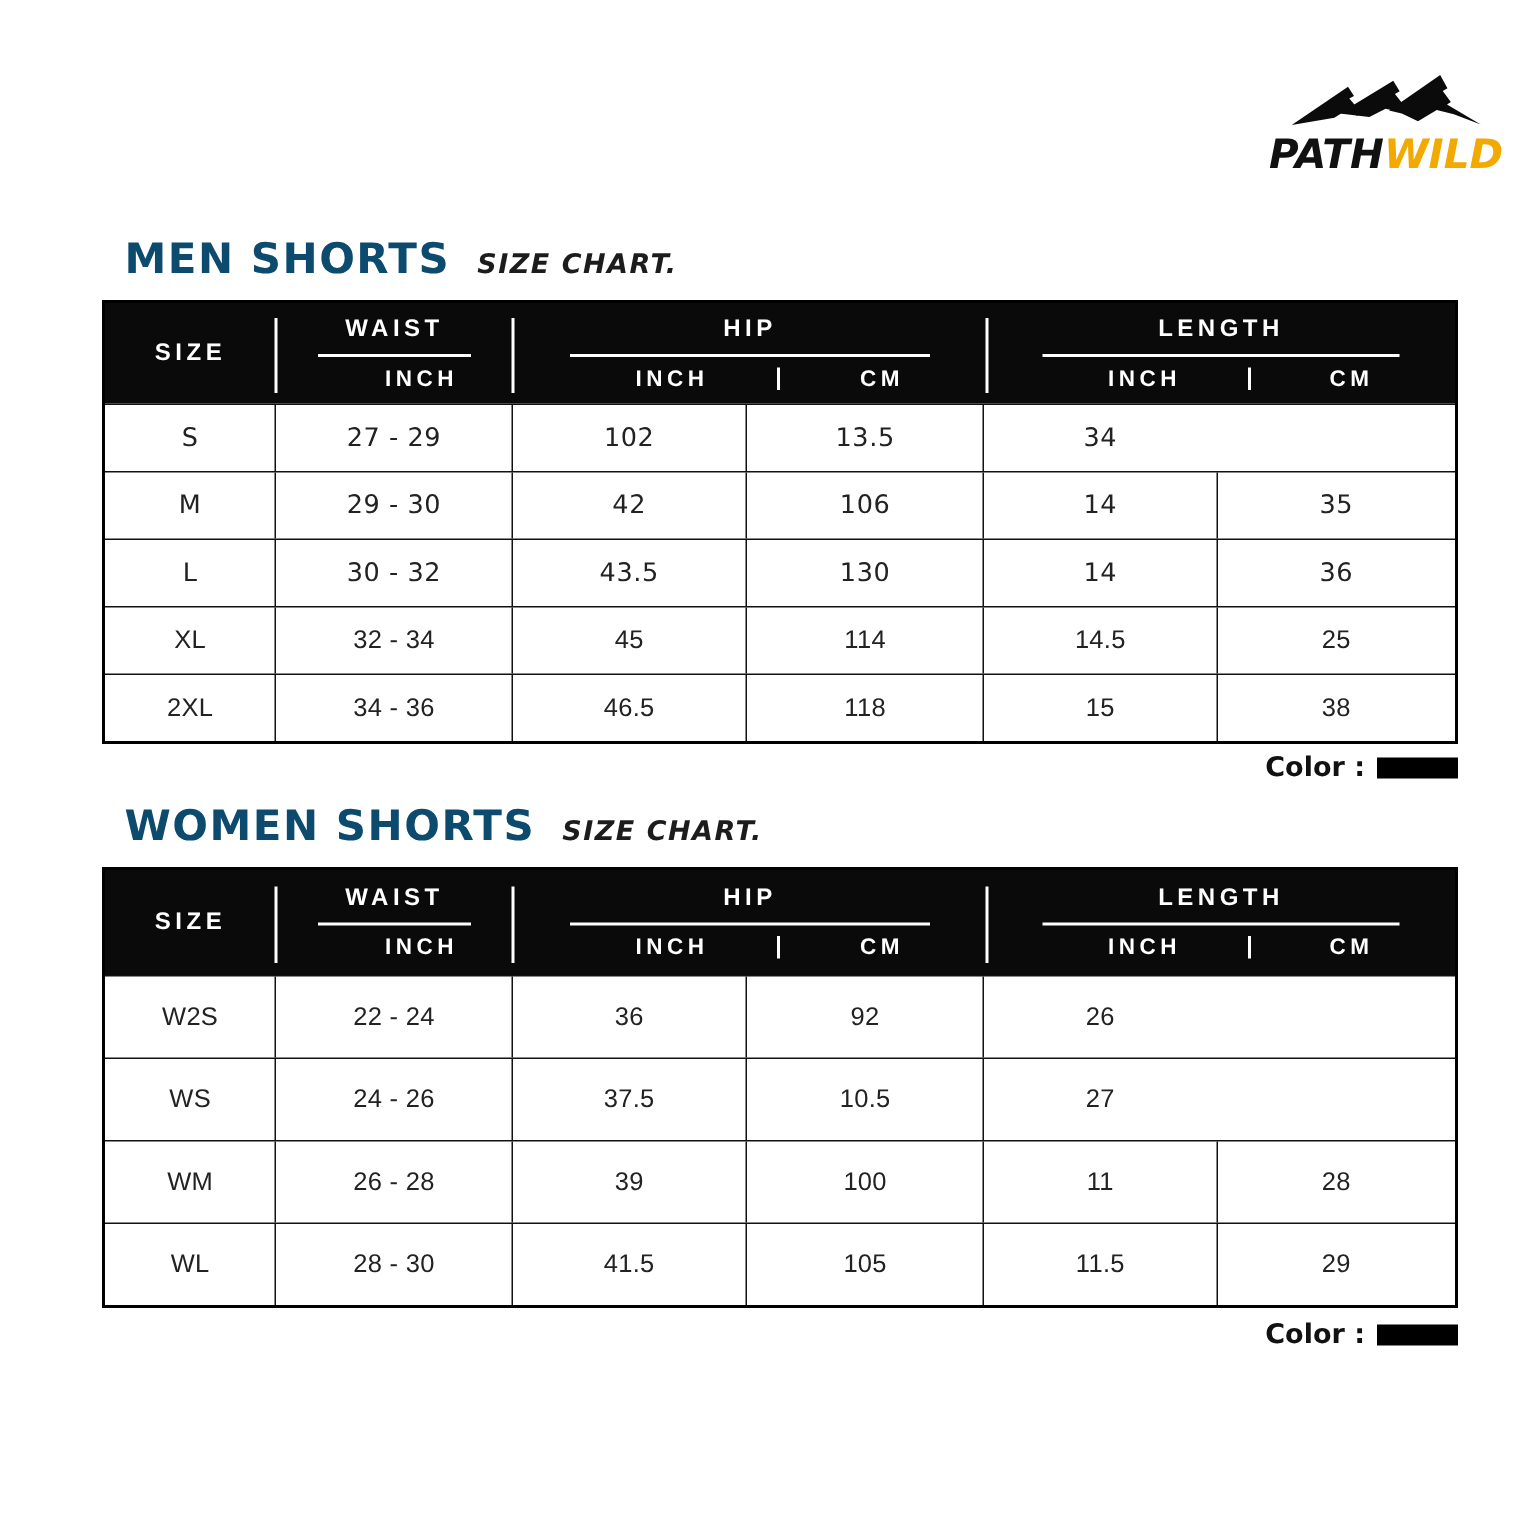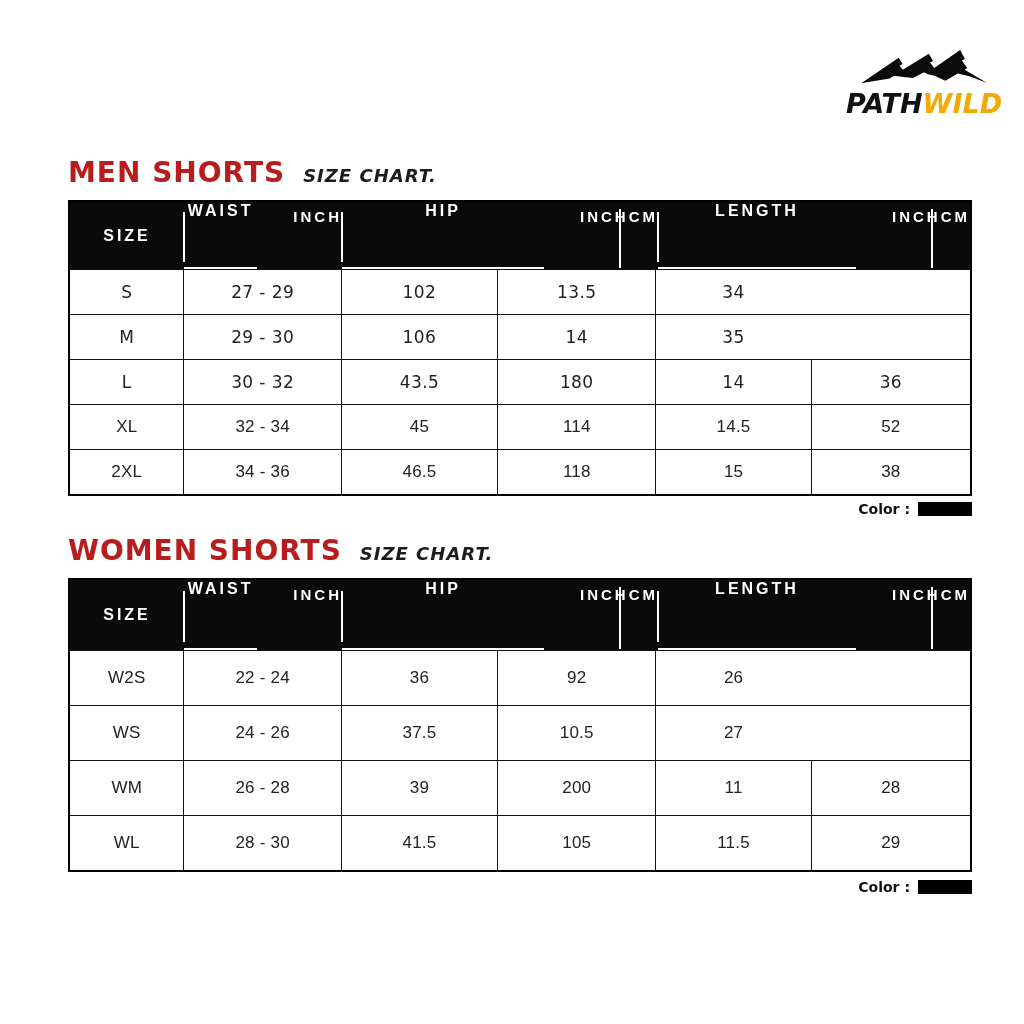--- a/index.html
+++ b/index.html
@@ -10,33 +10,33 @@
   .logo{position:absolute;top:44px;right:14px;width:172px;text-align:center;}
   .logo svg{display:block;margin:0 auto;}
   .logo-text{font-family:"DejaVu Sans",sans-serif;font-style:italic;font-weight:bold;
              font-size:27px;letter-spacing:0px;line-height:1;margin-top:2px;white-space:nowrap;}
   .logo-text .path{color:#111;}
   .logo-text .wild{color:#F2A900;}
 
   
   .sec-title{position:absolute;left:68px;white-space:nowrap;}
   .sec-title .main{font-family:"DejaVu Sans",sans-serif;font-weight:bold;font-size:28px;
-                   letter-spacing:1px;color:#b91c1c;}
+                   letter-spacing:1px;color:#0c4a6e;margin-left:15px;}
   .sec-title .sub{font-family:"DejaVu Sans",sans-serif;font-style:italic;font-weight:bold;
                   font-size:18px;letter-spacing:1px;color:#1c1c1c;margin-left:18px;}
 
   
   .size-table{position:absolute;left:68px;width:904px;box-sizing:border-box;
               border:2px solid #000;background:#fff;}
   .thead{display:grid;grid-template-columns:114fr 158fr 316fr 312fr;background:#0a0a0a;color:#fff;}
   .table-men .thead{height:67px;}
   .table-women .thead{height:70px;}
   .hsize{display:flex;align-items:center;justify-content:center;
          font-weight:bold;font-size:16px;letter-spacing:3px;}
-  .hgroup{position:relative;display:flex;justify-content:center;}
+  .hgroup{position:relative;display:flex;flex-direction:column;justify-content:center;}
   .hgroup::before{content:'';position:absolute;left:-1px;top:15%;bottom:11%;width:2px;background:#fff;}
   .glabel{display:block;margin:0 auto;width:76%;text-align:center;font-weight:bold;
           font-size:16px;letter-spacing:3px;padding-bottom:7px;border-bottom:2px solid #fff;}
   .hgroup.nosplit .glabel{width:64%;}
   .gsub{display:flex;margin-top:6px;position:relative;margin-left:36px;}
   .gsub .sub{flex:1;text-align:center;font-weight:bold;font-size:15px;letter-spacing:3px;}
   .gsub.two::after{content:'';position:absolute;left:50%;top:1px;bottom:1px;width:1.5px;background:#fff;}
 
   .tbody{display:block;}
   .trow{display:grid;grid-template-columns:114fr 158fr 157fr 159fr 156fr 160fr;
@@ -45,21 +45,21 @@
   .table-women .trow{height:54px;}
   .tcell{display:flex;align-items:center;justify-content:center;
          font-size:17px;letter-spacing:.4px;color:#222;border-left:1.5px solid #111;
          font-family:"DejaVu Sans",sans-serif;}
   .tcell:first-child{border-left:none;}
   .table-men .trow:nth-child(n+4) .tcell,
   .table-women .tcell{font-family:"Liberation Sans",sans-serif;letter-spacing:.2px;}
 
   
   .color-row{position:absolute;right:52px;display:flex;align-items:center;gap:8px;}
-  .color-row .lbl{font-family:"DejaVu Sans",sans-serif;font-weight:bold;font-size:14px;color:#111;}
+  .color-row .lbl{font-family:"DejaVu Sans",sans-serif;font-weight:bold;font-size:18px;color:#111;}
   .color-row .swatch{display:inline-block;width:54px;height:14px;}
 
   
   .title-men{top:156px;}
   .table-men{top:200px;}
   .color-men{top:501px;}
   .title-women{top:534px;}
   .table-women{top:578px;}
   .color-women{top:879px;}
 </style>
@@ -111,39 +111,40 @@
         <div class="trow">
           <div class="tcell">S</div>
           <div class="tcell">27 - 29</div>
           <div class="tcell">102</div>
           <div class="tcell">13.5</div>
           <div class="tcell">34</div>
         </div>
         <div class="trow">
           <div class="tcell">M</div>
           <div class="tcell">29 - 30</div>
+          <div class="tcell">42</div>
           <div class="tcell">106</div>
           <div class="tcell">14</div>
           <div class="tcell">35</div>
         </div>
         <div class="trow">
           <div class="tcell">L</div>
           <div class="tcell">30 - 32</div>
           <div class="tcell">43.5</div>
-          <div class="tcell">180</div>
+          <div class="tcell">130</div>
           <div class="tcell">14</div>
           <div class="tcell">36</div>
         </div>
         <div class="trow">
           <div class="tcell">XL</div>
           <div class="tcell">32 - 34</div>
           <div class="tcell">45</div>
           <div class="tcell">114</div>
           <div class="tcell">14.5</div>
-          <div class="tcell">52</div>
+          <div class="tcell">25</div>
         </div>
         <div class="trow">
           <div class="tcell">2XL</div>
           <div class="tcell">34 - 36</div>
           <div class="tcell">46.5</div>
           <div class="tcell">118</div>
           <div class="tcell">15</div>
           <div class="tcell">38</div>
         </div>
       </div>
@@ -194,21 +195,21 @@
           <div class="tcell">WS</div>
           <div class="tcell">24 - 26</div>
           <div class="tcell">37.5</div>
           <div class="tcell">10.5</div>
           <div class="tcell">27</div>
         </div>
         <div class="trow">
           <div class="tcell">WM</div>
           <div class="tcell">26 - 28</div>
           <div class="tcell">39</div>
-          <div class="tcell">200</div>
+          <div class="tcell">100</div>
           <div class="tcell">11</div>
           <div class="tcell">28</div>
         </div>
         <div class="trow">
           <div class="tcell">WL</div>
           <div class="tcell">28 - 30</div>
           <div class="tcell">41.5</div>
           <div class="tcell">105</div>
           <div class="tcell">11.5</div>
           <div class="tcell">29</div>

